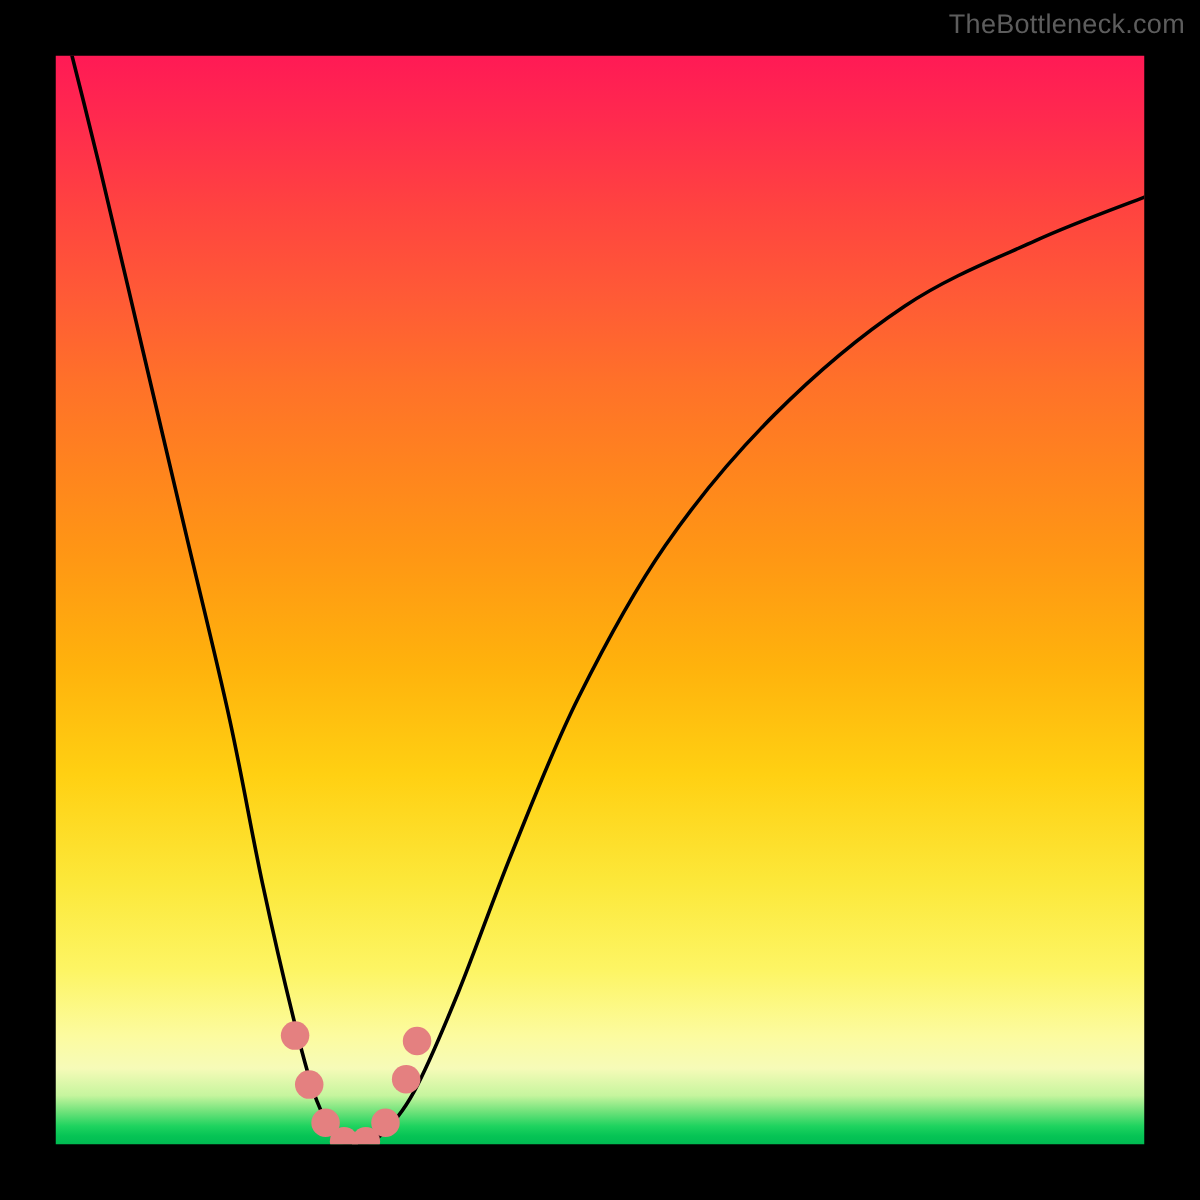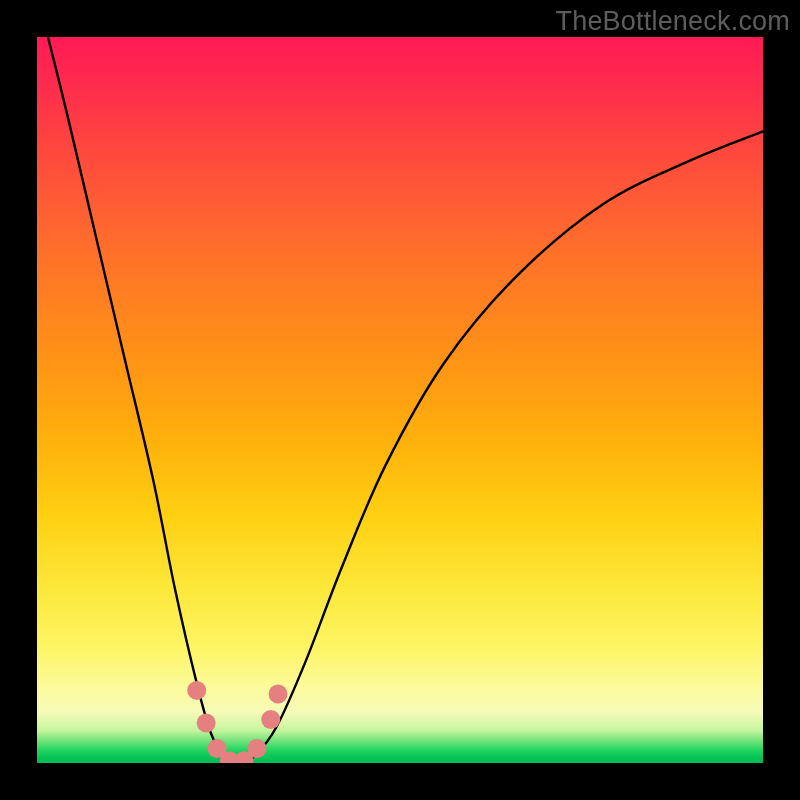--- a/index.html
+++ b/index.html
@@ -60,21 +60,21 @@
     left: 0;
     top: 0;
     width: 726px;
     height: 726px;
   }
   .watermark {
     position: absolute;
     top: 6px;
     right: 10px;
     color: #5d5d5d;
-    font-size: 27px;
+    font-size: 18px;
     letter-spacing: 0.2px;
   }
 </style>
 </head>
 <body>
 
 <div class="frame">
 
   <div class="watermark">TheBottleneck.com</div>
 

